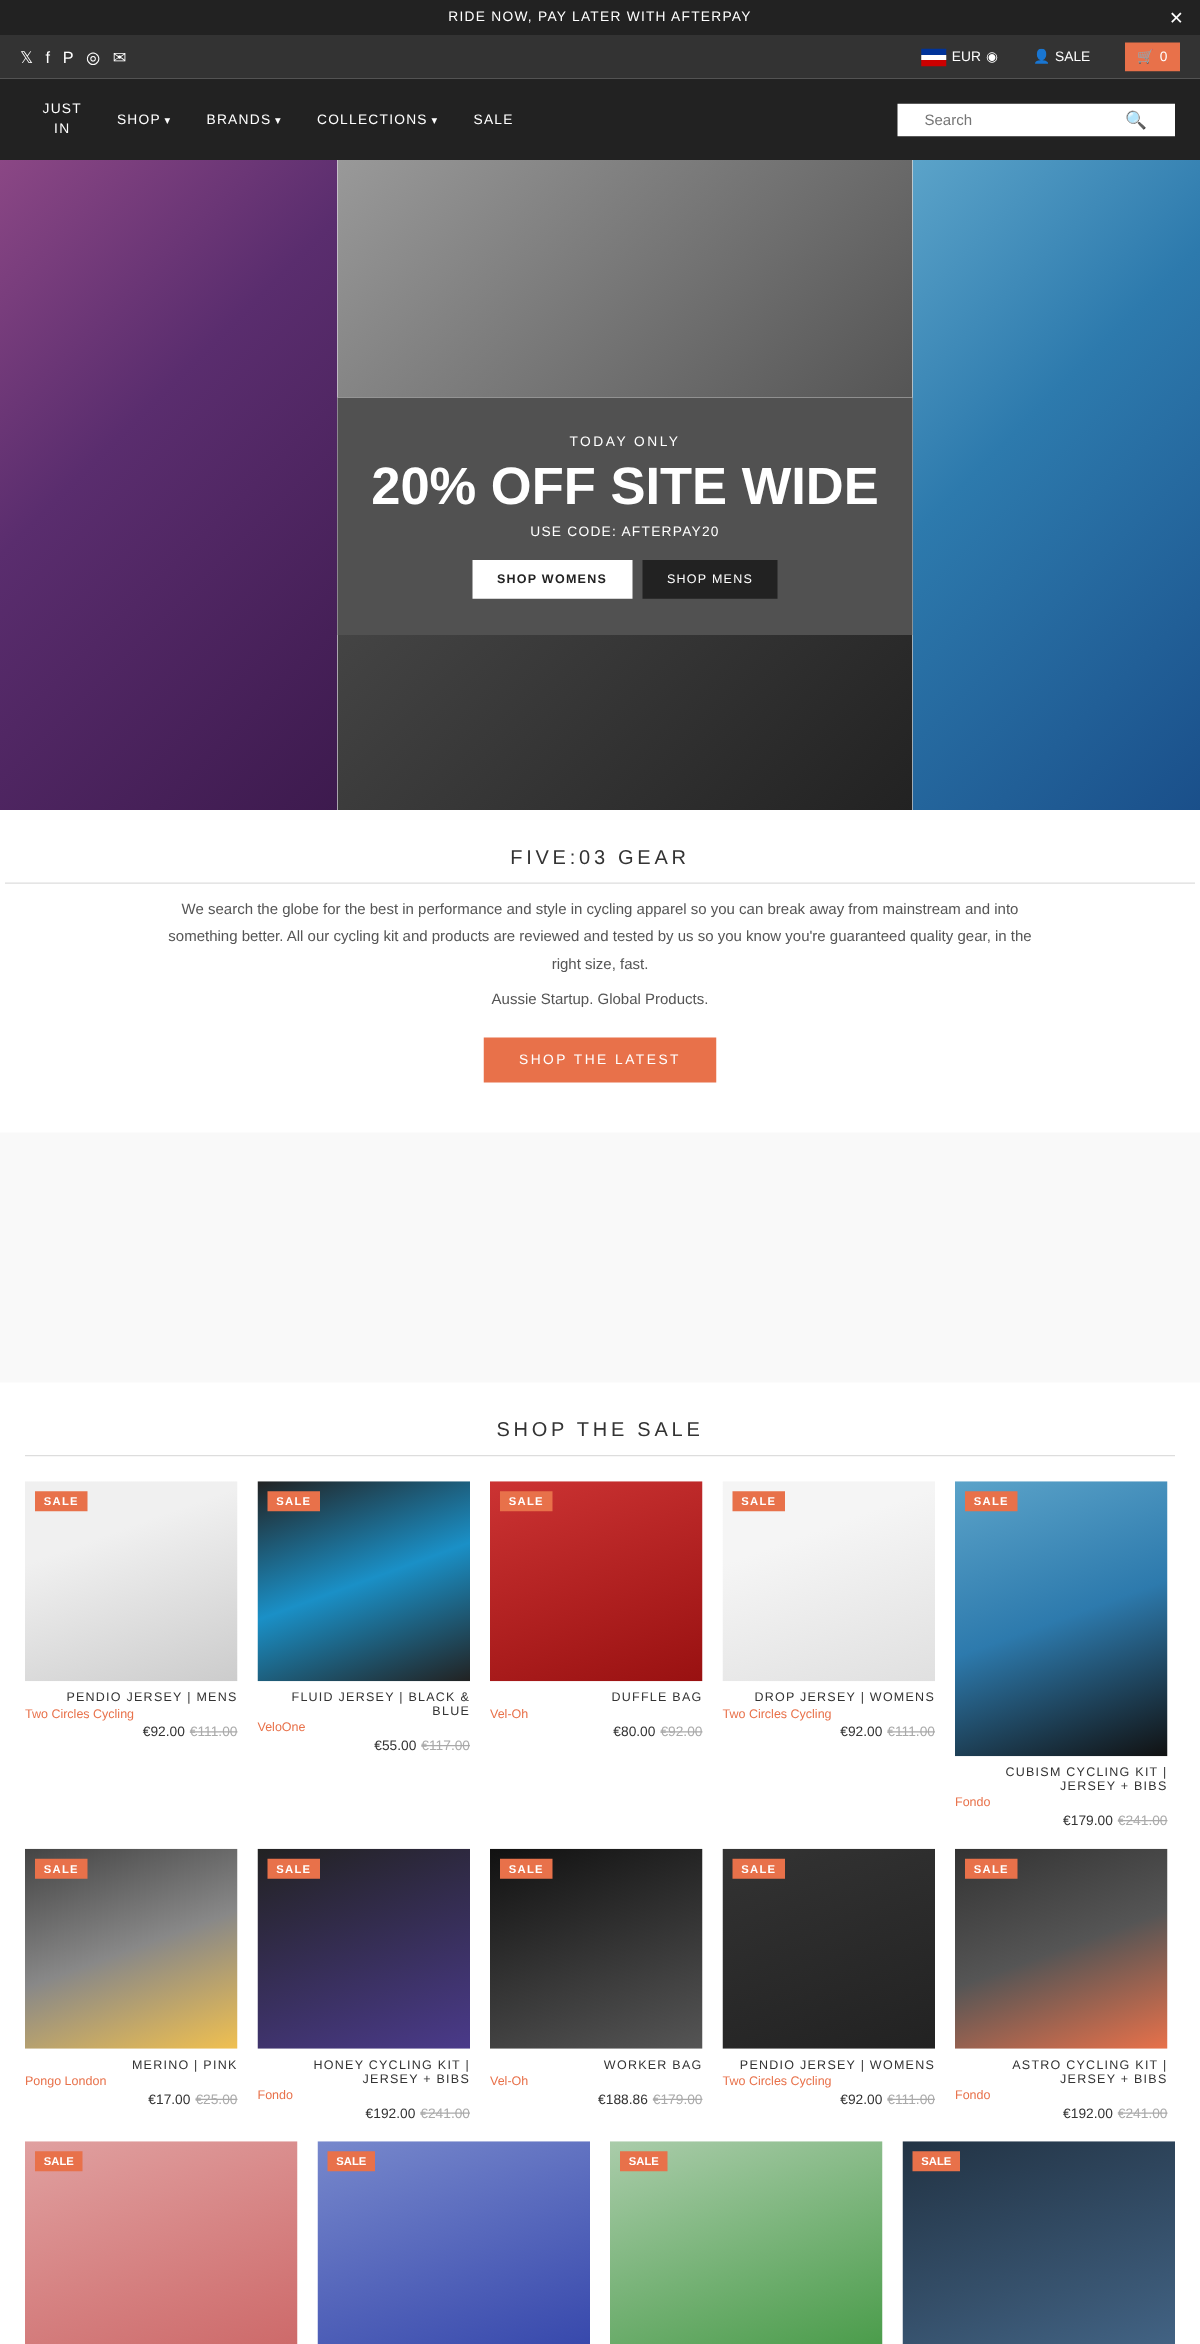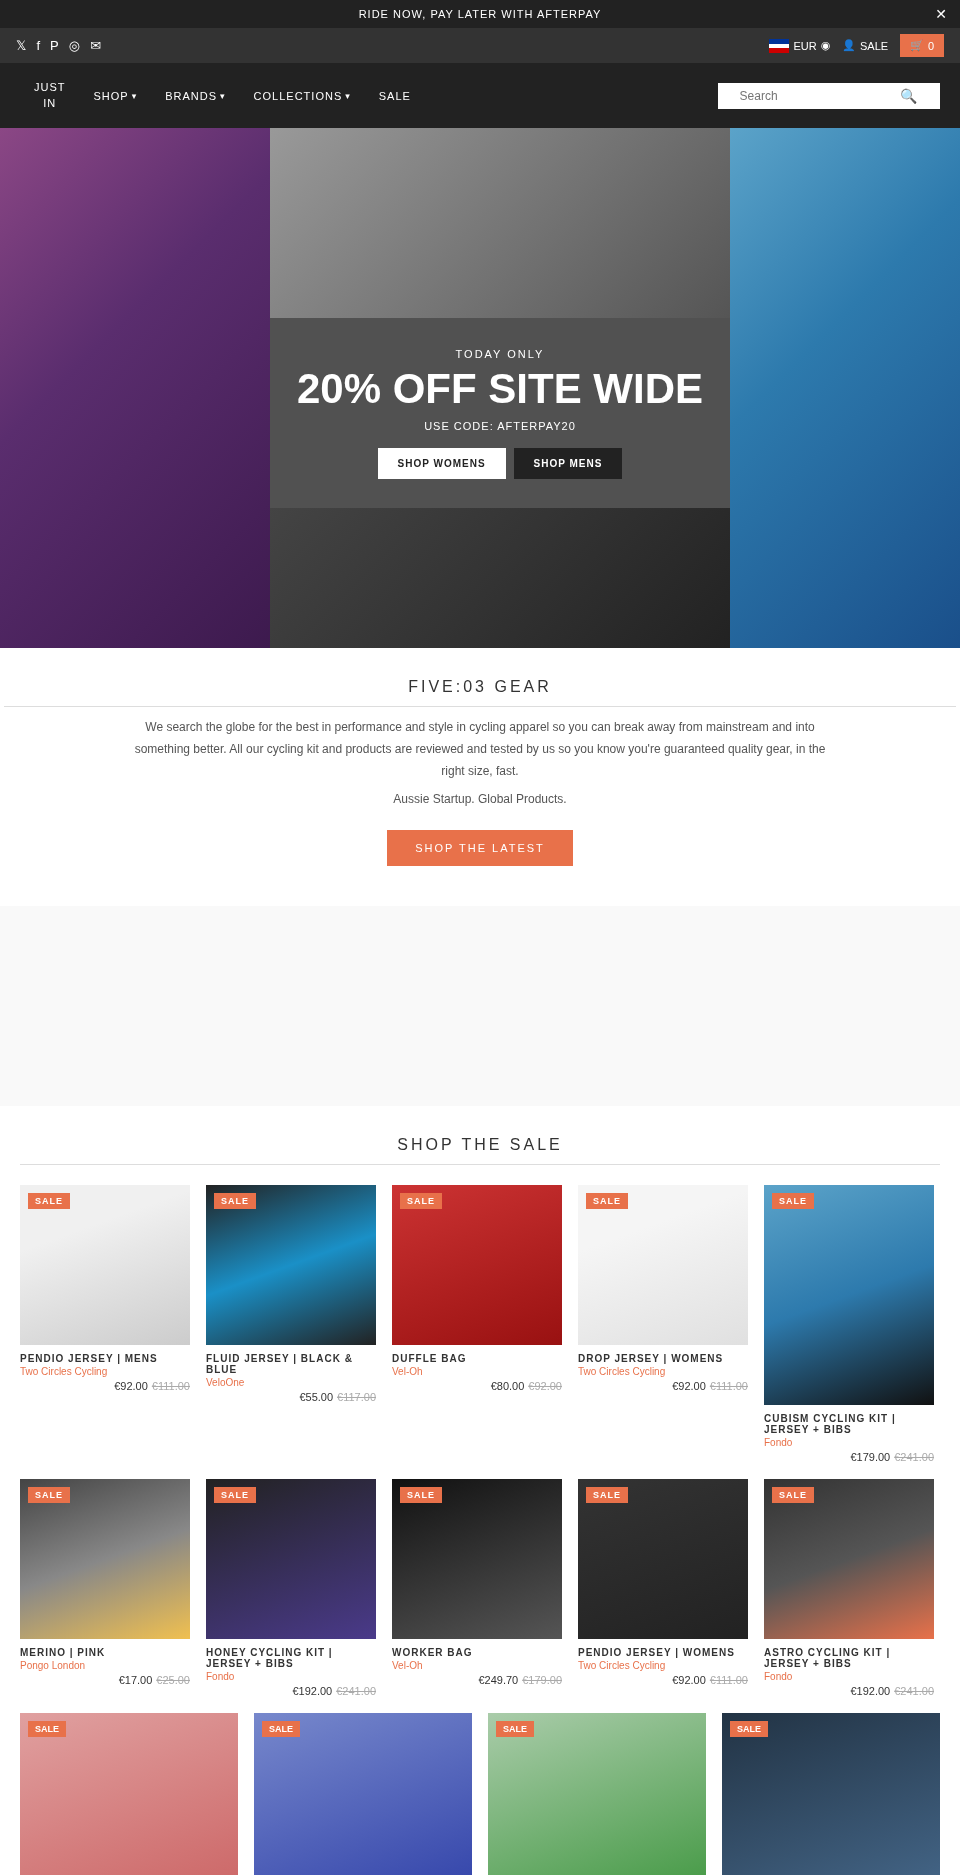--- a/index.html
+++ b/index.html
@@ -28,21 +28,21 @@
     
     .social-bar {
       background: #333;
       display: flex;
       align-items: center;
       justify-content: space-between;
       padding: 6px 16px;
     }
     .social-icons { display: flex; gap: 10px; }
     .social-icon { color: #fff; font-size: 13px; cursor: pointer; text-decoration: none; }
-    .social-right { display: flex; align-items: center; gap: 12px; }
+    .social-right { display: flex; align-items: center; gap: 28px; }
     .currency-selector { display: flex; align-items: center; gap: 4px; color: #fff; font-size: 11px; cursor: pointer; }
     .flag { width: 20px; height: 14px; background: linear-gradient(to bottom, #003399 33%, #fff 33%, #fff 66%, #cc0000 66%); display: inline-block; }
     .login-link { color: #fff; font-size: 11px; cursor: pointer; display: flex; align-items: center; gap: 4px; text-decoration: none; }
     .cart-btn { background: #e8714a; color: #fff; padding: 5px 10px; font-size: 11px; cursor: pointer; display: flex; align-items: center; gap: 4px; border: none; }
 
     
     .main-nav {
       background: #222;
       display: flex;
       align-items: center;
@@ -60,21 +60,21 @@
     .hero { position: relative; height: 520px; overflow: hidden; display: flex; }
     .hero-left { width: 270px; height: 100%; overflow: hidden; }
     .hero-center { flex: 1; position: relative; display: flex; flex-direction: column; }
     .hero-center-top { height: 190px; overflow: hidden; }
     .hero-promo { background: rgba(50,50,50,0.85); color: #fff; text-align: center; padding: 24px 20px; flex: 1; display: flex; flex-direction: column; align-items: center; justify-content: center; }
     .hero-promo .today-only { font-size: 11px; letter-spacing: 2px; margin-bottom: 6px; }
     .hero-promo .discount { font-size: 42px; font-weight: 700; line-height: 1.1; margin-bottom: 8px; }
     .hero-promo .code { font-size: 11px; letter-spacing: 1px; margin-bottom: 16px; }
     .hero-btns { display: flex; gap: 8px; }
     .hero-btn-white { background: #fff; color: #222; padding: 10px 20px; font-size: 10px; letter-spacing: 1px; cursor: pointer; border: none; font-weight: bold; }
-    .hero-btn-dark { background: #222; color: #fff; padding: 10px 20px; font-size: 10px; letter-spacing: 1px; cursor: pointer; border: none; font-weight: bold; }
+    .hero-btn-dark { background: #222; color: #fff; padding: 10px 20px; font-size: 10px; letter-spacing: 1px; cursor: pointer; border: none; font-weight: normal; }
     .hero-center-bottom { height: 140px; overflow: hidden; }
     .hero-right { width: 230px; height: 100%; overflow: hidden; }
 
     
     .img-placeholder { width: 100%; height: 100%; object-fit: cover; }
     .cyclist-left { background: linear-gradient(135deg, #8B4785 0%, #5a2d6e 40%, #3d1a4e 100%); }
     .cyclist-top-center { background: linear-gradient(135deg, #999 0%, #777 50%, #555 100%); }
     .cyclist-bottom-center { background: linear-gradient(135deg, #444 0%, #333 50%, #222 100%); }
     .cyclist-right { background: linear-gradient(135deg, #5ba3c9 0%, #2d7aad 40%, #1a4f8a 100%); }
 
@@ -93,21 +93,21 @@
     .sale-section { padding: 20px; }
     .sale-title { font-size: 16px; letter-spacing: 3px; text-transform: uppercase; text-align: center; margin-bottom: 10px; }
     .sale-divider { border: none; border-top: 1px solid #ddd; margin: 0 0 20px 0; }
 
     
     .product-grid { display: flex; flex-wrap: wrap; gap: 16px; justify-content: flex-start; }
     .product-card { width: calc(20% - 14px); min-width: 140px; cursor: pointer; }
     .product-img-wrap { position: relative; width: 100%; height: 160px; overflow: hidden; background: #eee; margin-bottom: 8px; }
     .sale-badge { position: absolute; top: 8px; left: 8px; background: #e8714a; color: #fff; font-size: 9px; font-weight: bold; padding: 3px 7px; letter-spacing: 1px; z-index: 2; }
     .product-img { width: 100%; height: 100%; object-fit: cover; }
-    .product-name { font-size: 10px; letter-spacing: 1px; text-transform: uppercase; text-align: left; font-weight: bold; margin-bottom: 2px; }
+    .product-name { font-size: 10px; letter-spacing: 1px; text-transform: uppercase; text-align: right; font-weight: normal; margin-bottom: 2px; }
     .product-brand { font-size: 10px; color: #e8714a; text-align: left; margin-bottom: 3px; }
     .product-price { font-size: 11px; text-align: right; }
     .price-sale { color: #333; }
     .price-original { color: #aaa; text-decoration: line-through; margin-left: 4px; }
 
     
     .prod-1 { background: linear-gradient(160deg, #f0f0f0 30%, #ccc 100%); }
     .prod-2 { background: linear-gradient(160deg, #222 0%, #1a90c7 50%, #222 100%); }
     .prod-3 { background: linear-gradient(160deg, #cc3333 0%, #991111 100%); }
     .prod-4 { background: linear-gradient(160deg, #f5f5f5 30%, #e0e0e0 100%); }
@@ -302,21 +302,21 @@
         <div class="product-brand">Fondo</div>
         <div class="product-price"><span class="price-sale">€192.00</span><span class="price-original">€241.00</span></div>
       </div>
       <div class="product-card">
         <div class="product-img-wrap">
           <div class="sale-badge">SALE</div>
           <div class="product-img prod-8"></div>
         </div>
         <div class="product-name">WORKER BAG</div>
         <div class="product-brand">Vel-Oh</div>
-        <div class="product-price"><span class="price-sale">€249.70</span><span class="price-original">€179.00</span></div>
+        <div class="product-price"><span class="price-sale">€188.86</span><span class="price-original">€179.00</span></div>
       </div>
       <div class="product-card">
         <div class="product-img-wrap">
           <div class="sale-badge">SALE</div>
           <div class="product-img prod-9"></div>
         </div>
         <div class="product-name">PENDIO JERSEY | WOMENS</div>
         <div class="product-brand">Two Circles Cycling</div>
         <div class="product-price"><span class="price-sale">€92.00</span><span class="price-original">€111.00</span></div>
       </div>

